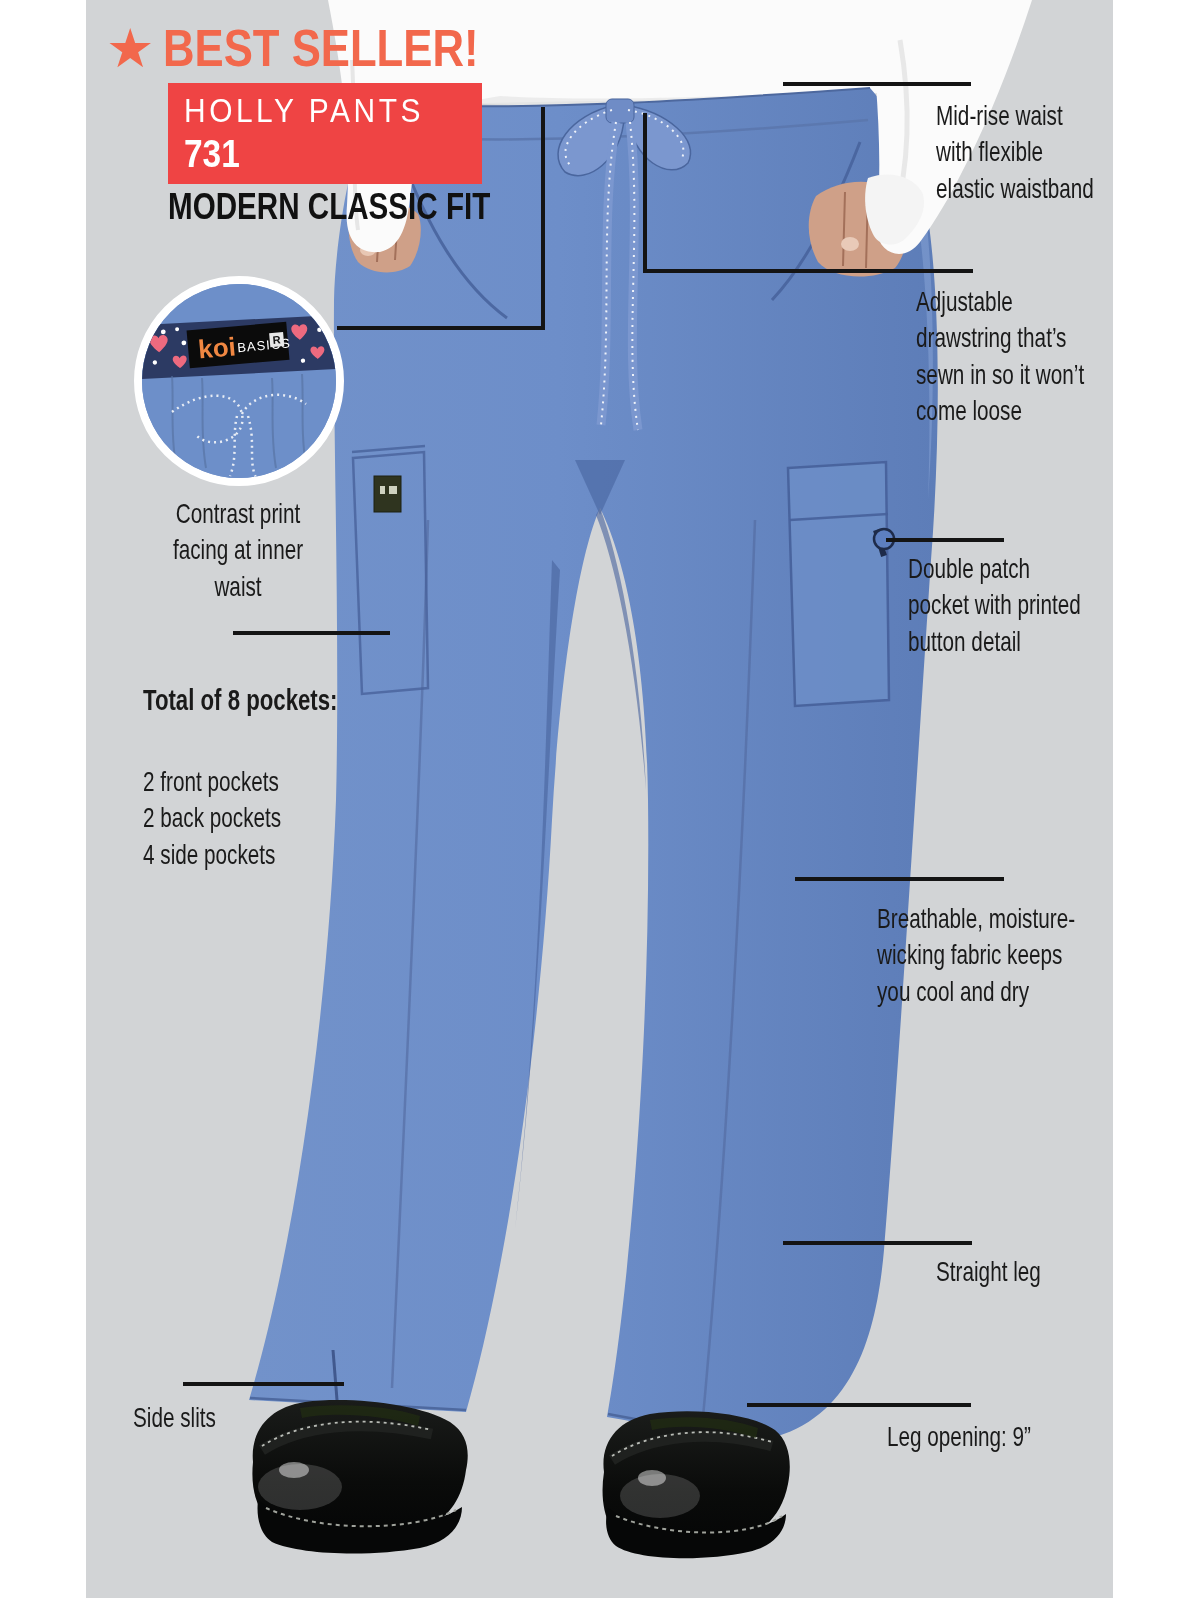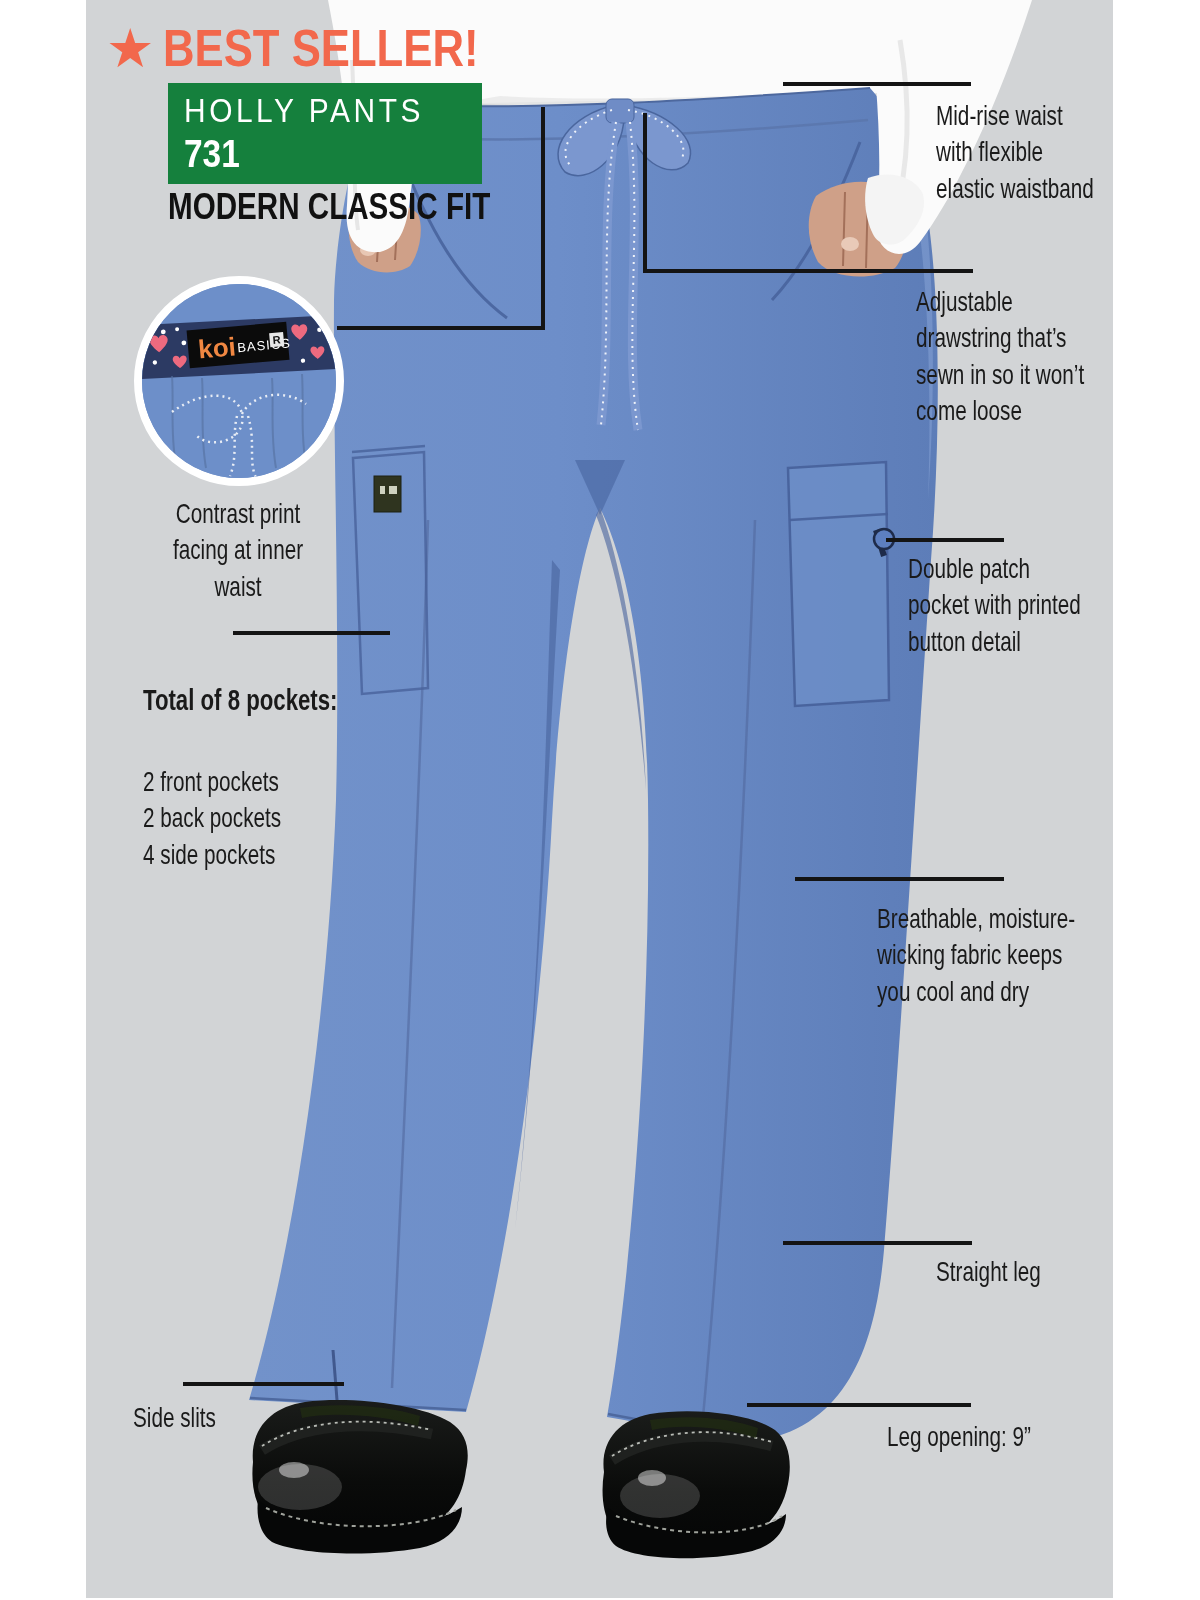--- a/index.html
+++ b/index.html
@@ -6,21 +6,21 @@
   .stage{position:relative;width:1200px;height:1600px;overflow:hidden;background:#fff;
          font-family:"Liberation Sans",sans-serif;}
   .photo-svg{position:absolute;left:0;top:0;}
   .line{position:absolute;background:#141414;}
   .callout{position:absolute;font-size:28px;line-height:1.3;color:#1a1a1a;
            transform:scaleX(.74);transform-origin:0 0;white-space:pre-line;}
   .callout.center{text-align:center;transform-origin:50% 0;}
   .badge{position:absolute;left:163px;top:18px;color:#F2684C;font-weight:bold;
          font-size:52px;transform:scaleX(.84);transform-origin:0 0;letter-spacing:0px;}
   .star{position:absolute;left:106px;top:17px;color:#F2684C;font-size:54px;}
-  .namebox{position:absolute;left:168px;top:83px;width:314px;height:101px;background:#15803d;
+  .namebox{position:absolute;left:168px;top:83px;width:314px;height:101px;background:#ef4444;
            display:flex;flex-direction:column;justify-content:center;padding-left:16px;box-sizing:border-box;}
   .pname{color:#fff;font-size:34px;letter-spacing:4px;font-weight:400;
          transform:scaleX(.88);transform-origin:0 50%;}
   .pnum{color:#fff;font-size:38px;font-weight:bold;margin-top:3px;
         transform:scaleX(.88);transform-origin:0 50%;}
   .fit{position:absolute;left:168px;top:186px;font-size:37px;font-weight:bold;color:#111;
        transform:scaleX(.80);transform-origin:0 0;}
   .pockets-title{font-weight:bold;font-size:30px;margin-bottom:8px;}
   .inset{position:absolute;left:134px;top:276px;width:194px;height:194px;border:8px solid #fff;
          border-radius:50%;overflow:hidden;background:#6d8fc9;}

